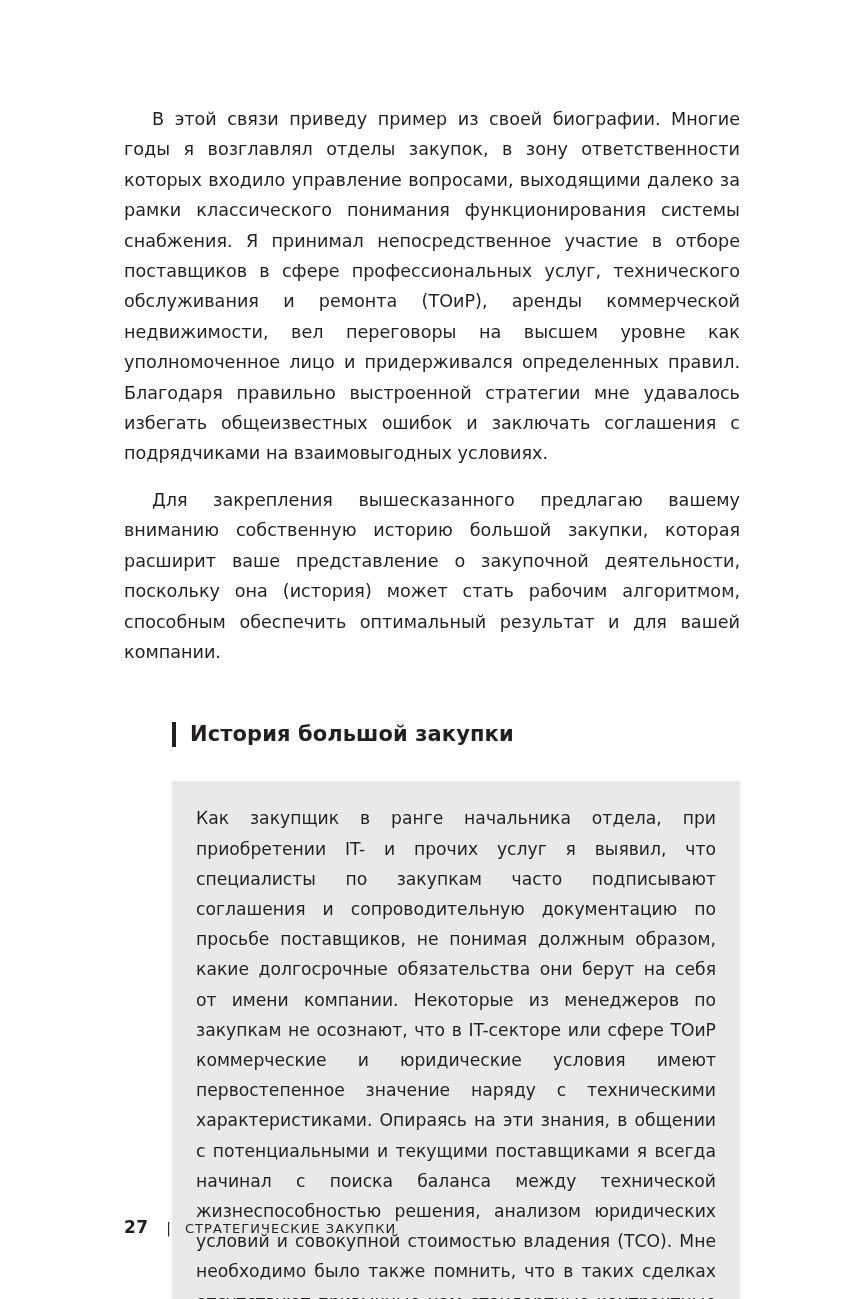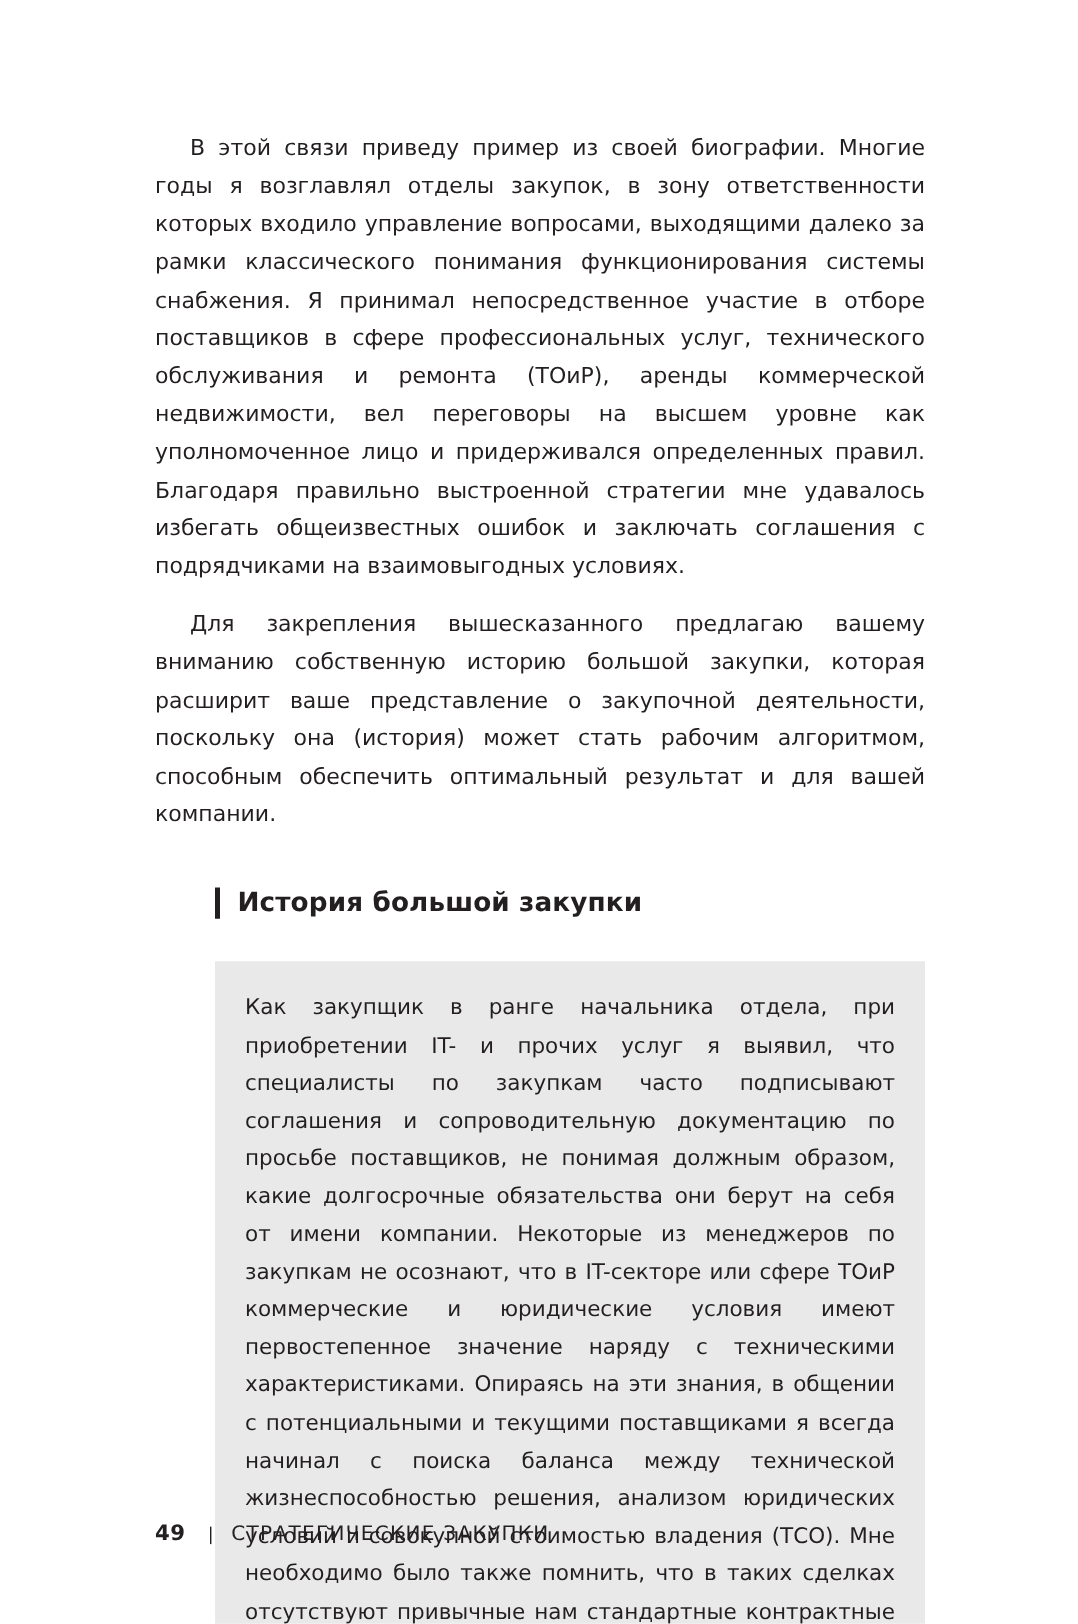--- a/index.html
+++ b/index.html
@@ -42,21 +42,21 @@
 
   p.body-par.first {
     text-indent: 28px;
   }
   p.body-par.second {
     text-indent: 28px;
     margin-top: 16px;
   }
 
   .heading-wrap {
-    margin-top: 42px;
+    margin-top: 54px;
     margin-left: 48px;
     display: flex;
     align-items: center;
   }
 
   .heading-bar {
     width: 4px;
     height: 25px;
     background: #231f20;
     margin-right: 14px;
@@ -105,21 +105,21 @@
   }
 
   .footer-sep {
     margin-left: 18px;
     margin-right: 14px;
     font-size: 14px;
     color: #231f20;
   }
 
   .running-head {
-    font-size: 16px;
+    font-size: 13px;
     letter-spacing: 1.05px;
     color: #231f20;
     text-transform: uppercase;
     font-weight: 400;
   }
 </style>
 </head>
 <body>
 
 <div class="page">
@@ -135,18 +135,18 @@
       <h2 class="section-heading">История большой закупки</h2>
     </div>
 
     <div class="callout">
       <p>Как закупщик в ранге начальника отдела, при приобретении IT- и прочих услуг я выявил, что специалисты по закупкам часто подписывают соглашения и сопроводительную документацию по просьбе поставщиков, не понимая должным образом, какие долгосрочные обязательства они берут на себя от имени компании. Некоторые из менеджеров по закупкам не осознают, что в IT-секторе или сфере ТОиР коммерческие и юридические условия имеют первостепенное значение наряду с техническими характеристиками. Опираясь на эти знания, в общении с потенциальными и текущими поставщиками я всегда начинал с поиска баланса между технической жизнеспособностью решения, анализом юридических условий и совокупной стоимостью владения (ТСО). Мне необходимо было также помнить, что в таких сделках отсутствуют привычные нам стандартные контрактные условия. Помимо цены и скидок, я обсуждал гарантийный срок, техническое обслуживание и оперативную поддержку, пролонгацию. Безусловно, это лишь часть вопросов, которые</p>
     </div>
 
   </div>
 
   <div class="footer">
-    <span class="folio">49</span>
+    <span class="folio">27</span>
     <span class="footer-sep">|</span>
     <span class="running-head">СТРАТЕГИЧЕСКИЕ ЗАКУПКИ</span>
   </div>
 
 </div>
 
 </body></html>

